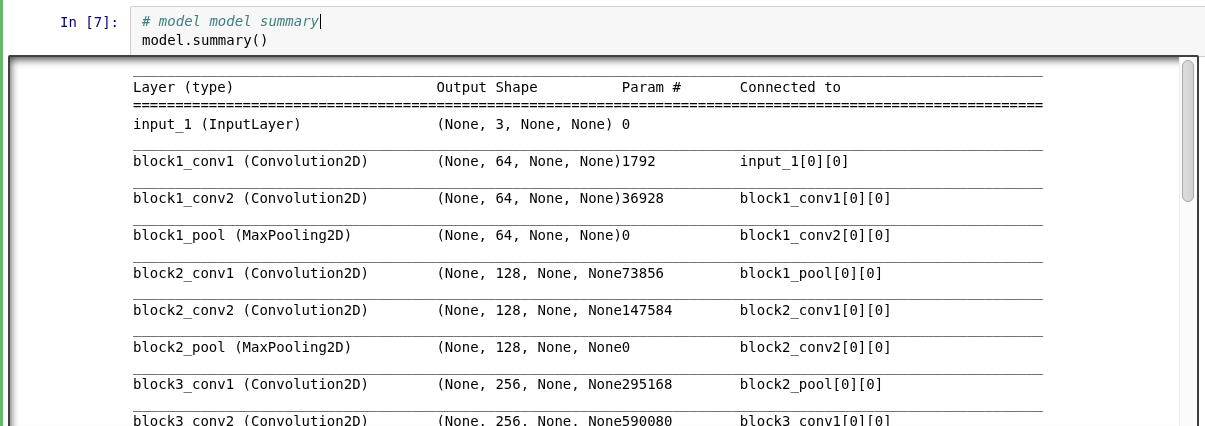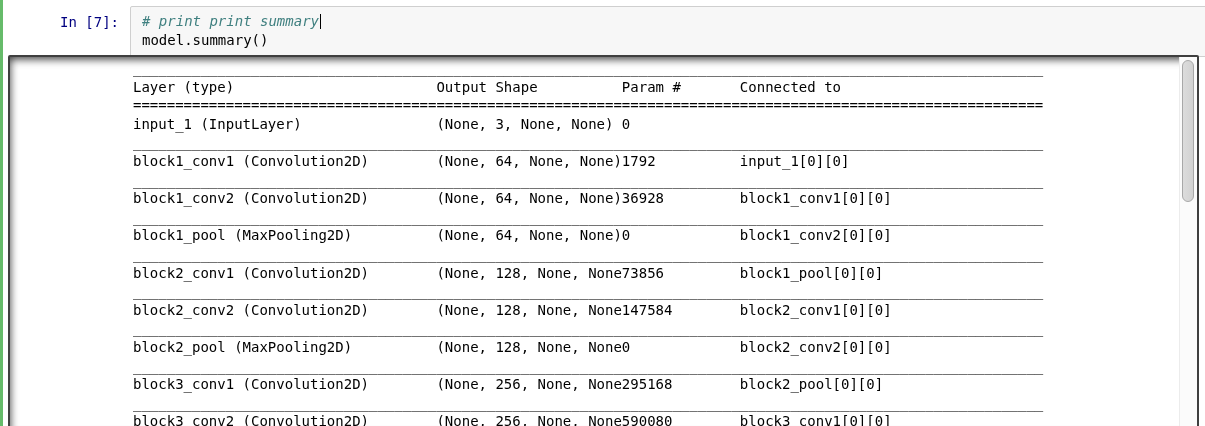--- a/index.html
+++ b/index.html
@@ -84,21 +84,21 @@
 </head>
 <body>
 
 <div class="page">
 
   <div class="cell-selection-bar"></div>
 
   <div class="input-row">
     <div class="input-prompt">In [7]:</div>
     <div class="code-box">
-      <div class="code-line"><span class="code-comment"># print print summary</span><span class="text-cursor"></span></div>
+      <div class="code-line"><span class="code-comment"># model model summary</span><span class="text-cursor"></span></div>
       <div class="code-line">model.summary()</div>
     </div>
   </div>
 
   <div class="output-scroll">
     <pre class="summary-pre">____________________________________________________________________________________________________________
 Layer (type)                        Output Shape          Param #       Connected to                        
 ============================================================================================================
 input_1 (InputLayer)                (None, 3, None, None) 0                                                 
 ____________________________________________________________________________________________________________

